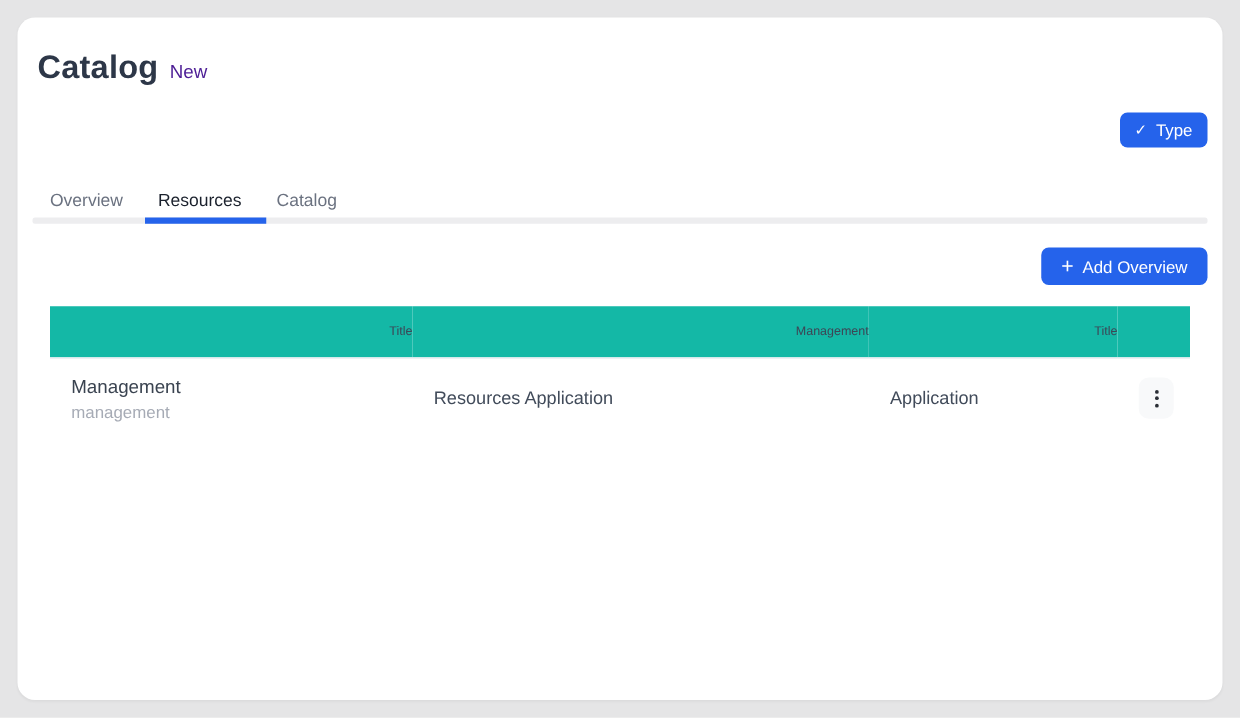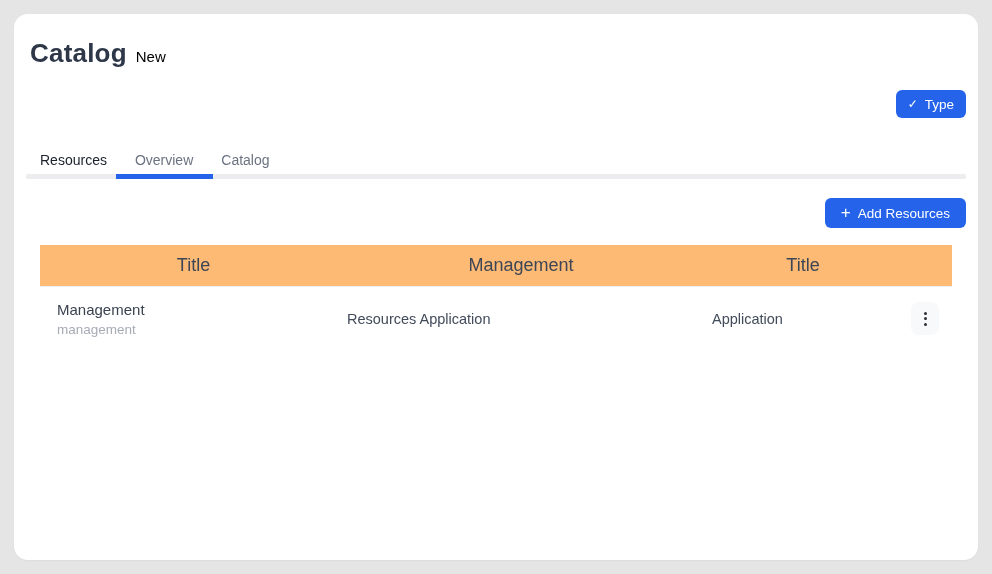--- a/index.html
+++ b/index.html
@@ -26,21 +26,21 @@
     gap: 9px;
   }
   .page-title {
     font-size: 26px;
     font-weight: 700;
     color: #2d3748;
     letter-spacing: 0.2px;
   }
   .page-badge {
     font-size: 15px;
-    color: #000000;
+    color: #4c1d95;
   }
   
   .save-row {
     display: flex;
     justify-content: flex-end;
     margin-top: 21px;
   }
   .btn {
     display: inline-flex;
     align-items: center;
@@ -106,26 +106,26 @@
     width: 100%;
     border-collapse: collapse;
     table-layout: fixed;
   }
   col.c-title { width: 290px; }
   col.c-desc  { width: 365px; }
   col.c-type  { width: auto; }
   col.c-menu  { width: 58px; }
   thead th {
     height: 41px;
-    background: #fdba74;
+    background: #14b8a6;
     border-bottom: 1px solid #edf0f3;
-    font-size: 18px;
+    font-size: 10px;
     font-weight: 500;
     color: #3d4656;
-    text-align: center;
+    text-align: right;
     padding: 0 0 0 17px;
   }
   tbody td {
     height: 65px;
     padding: 0 0 0 17px;
     vertical-align: middle;
     font-size: 14.5px;
     color: #414b5a;
   }
   .cell-title-main { font-size: 15px; color: #3a4350; }
@@ -161,32 +161,32 @@
   </div>
 
   <div class="save-row">
     <button class="btn btn-save">
       <span class="check-glyph">✓</span>
       <span>Type</span>
     </button>
   </div>
 
   <div class="tabs">
+    <div class="tab">Overview</div>
     <div class="tab active">Resources</div>
-    <div class="tab">Overview</div>
     <div class="tab">Catalog</div>
   </div>
   <div class="tab-track">
     <div class="tab-indicator"></div>
   </div>
 
   <div class="toolbar-row">
     <button class="btn btn-add">
       <span class="plus-glyph">+</span>
-      <span>Add Resources</span>
+      <span>Add Overview</span>
     </button>
   </div>
 
   <div class="table-wrap">
     <table>
       <colgroup>
         <col class="c-title">
           <col class="c-desc">
           <col class="c-type">
           <col class="c-menu">

